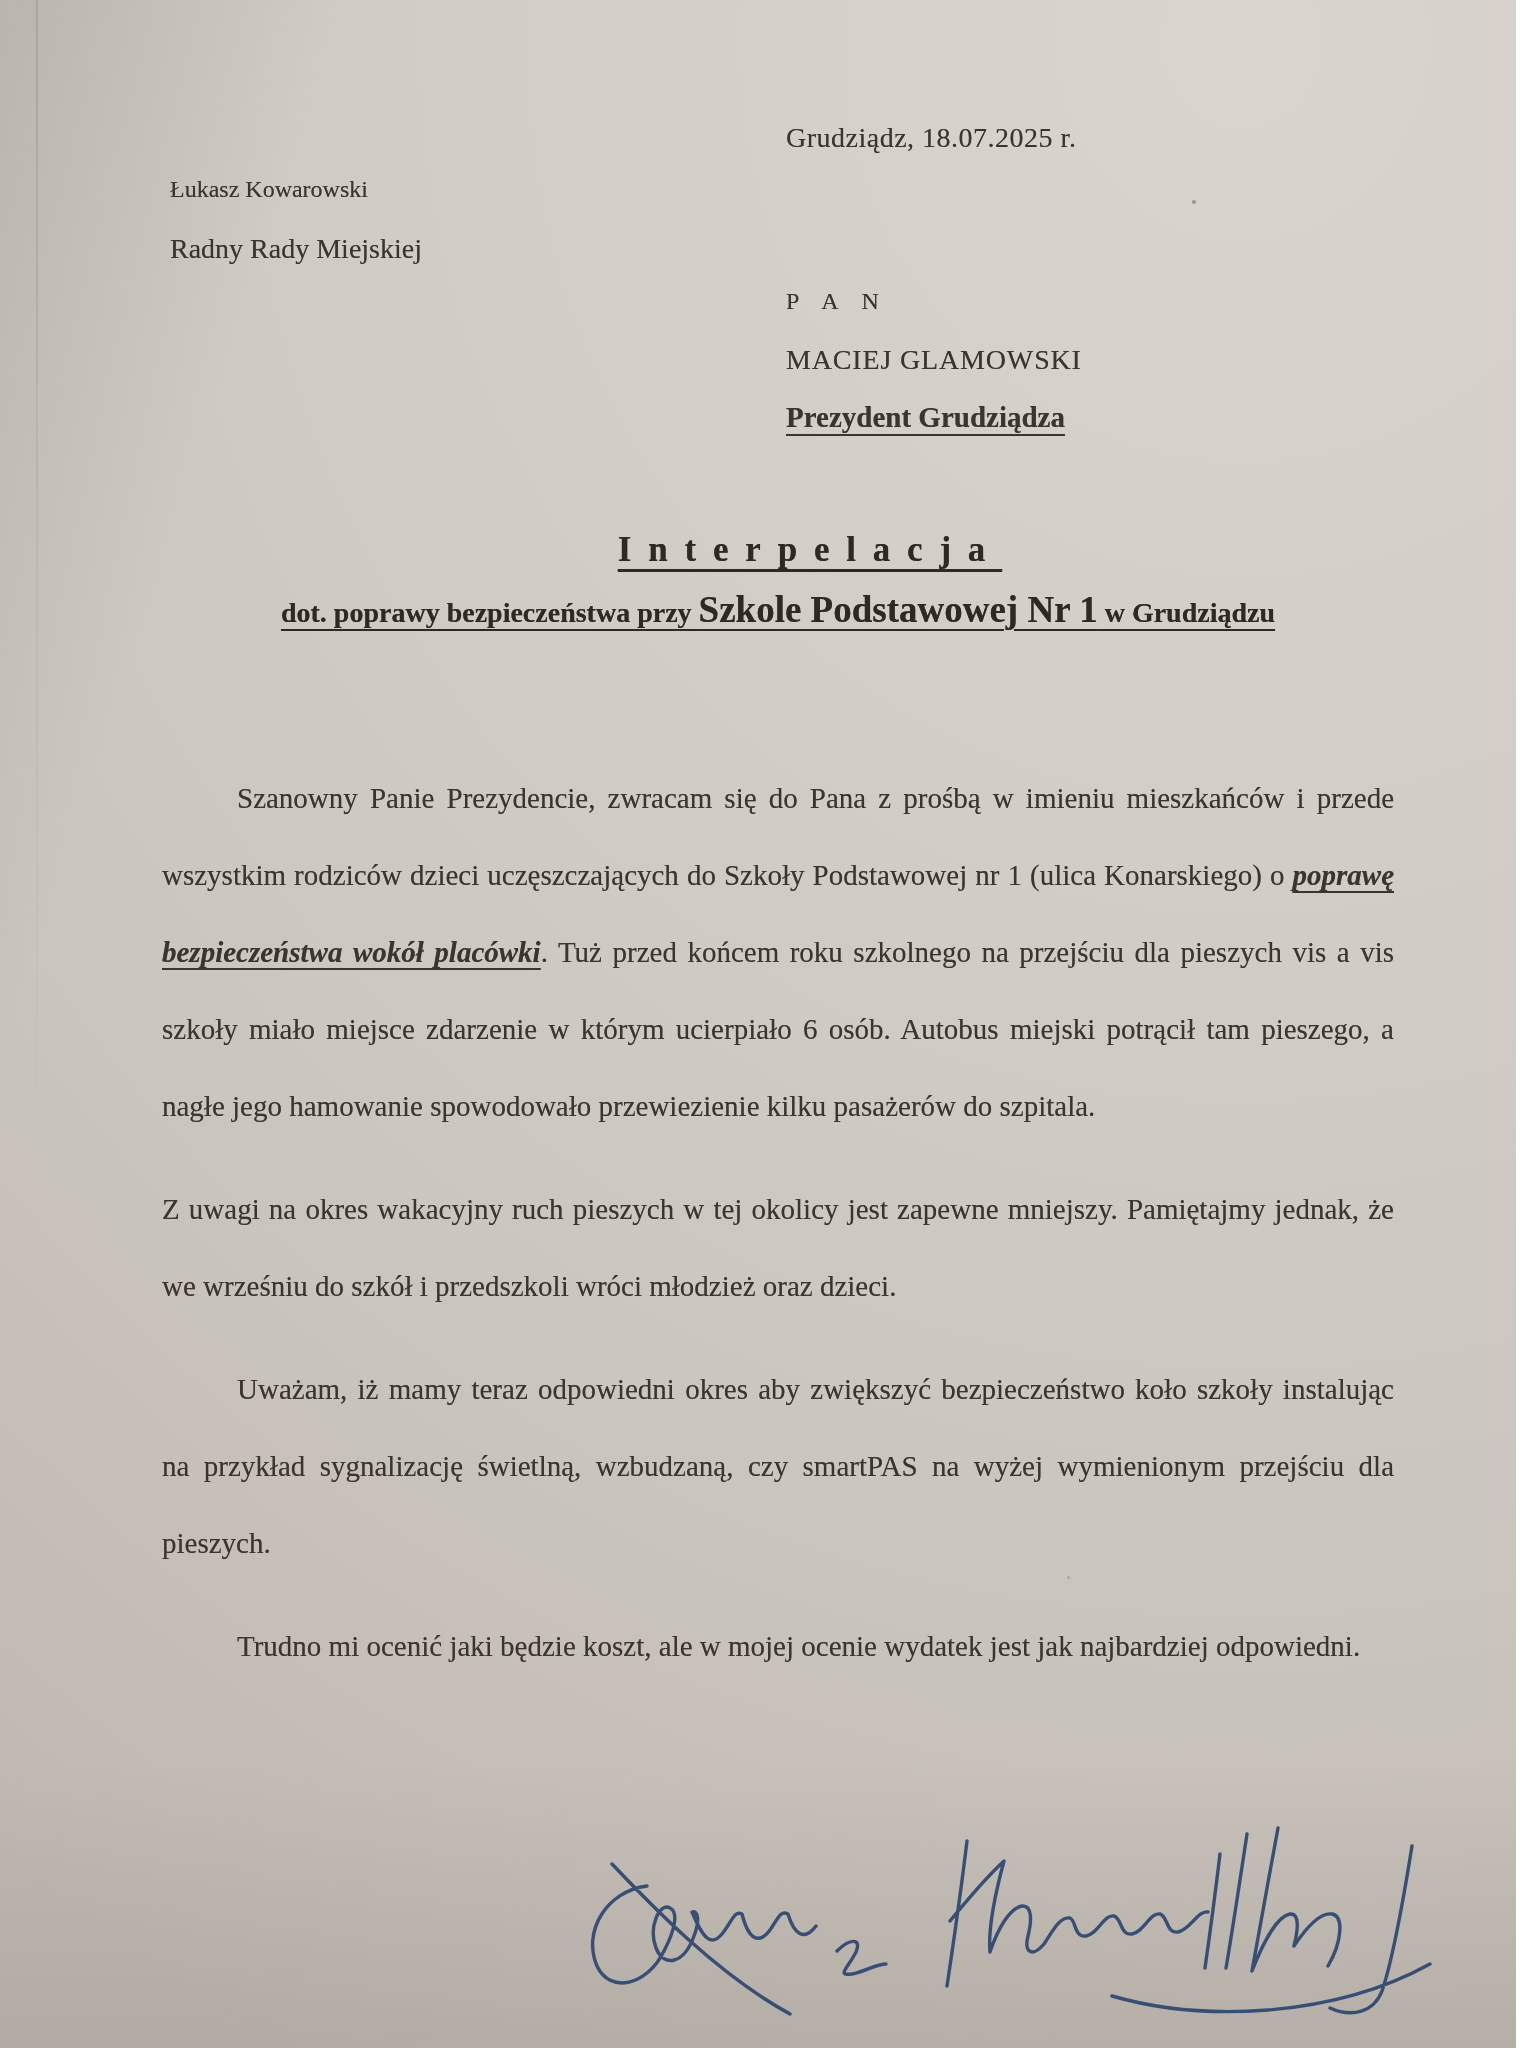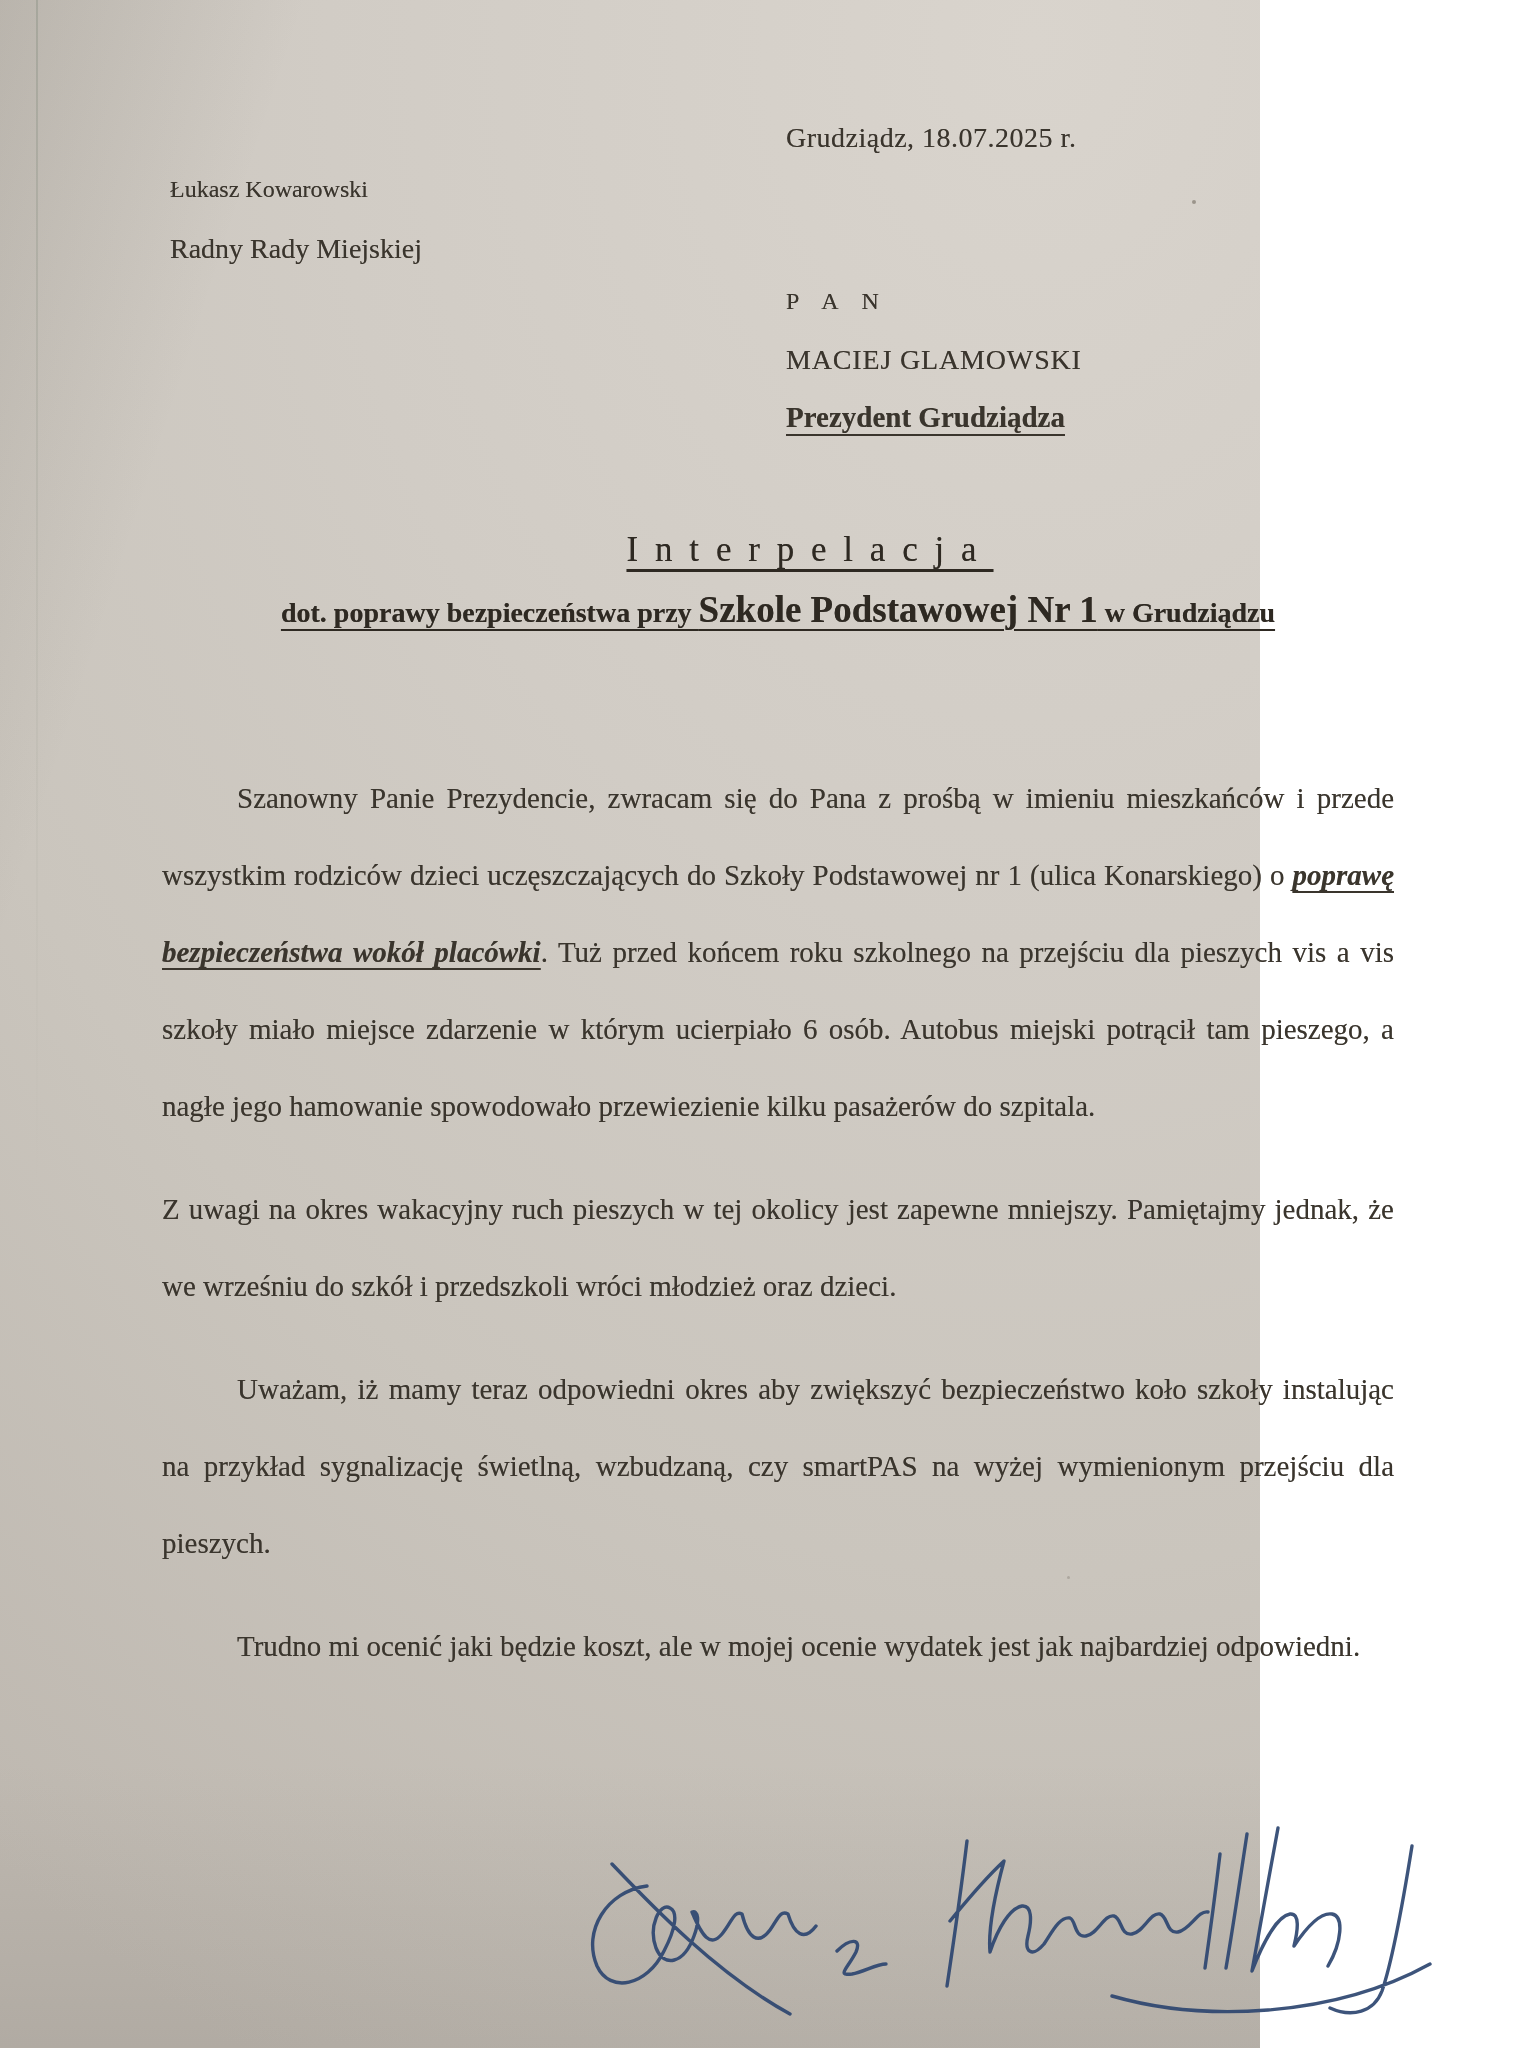--- a/index.html
+++ b/index.html
@@ -1,39 +1,39 @@
 <!DOCTYPE html>
 <html><head>
 <meta charset="utf-8">
 <style>
   html,body{margin:0;padding:0;}
   body{
     width:1536px;height:2048px;overflow:hidden;
     font-family:"Liberation Serif","DejaVu Serif",serif;
   }
   .paper{
-    position:relative;width:1260px;height:2048px;
+    position:relative;width:1516px;height:2048px;
     background:
       linear-gradient(to bottom, rgba(0,0,0,0) 86%, rgba(62,56,48,0.10) 100%),
       linear-gradient(108deg, rgba(72,66,57,0.14) 0%, rgba(72,66,57,0.0) 16%),
       radial-gradient(140% 110% at 82% 2%, #d9d4cd 0%, #d1ccc5 40%, #cac5bd 68%, #beb8b0 100%);
     color:#3a352d;
   }
   .txt{position:absolute;white-space:nowrap;text-shadow:0 0 0.6px rgba(52,46,38,0.55);}
   .date{left:786px;top:122px;font-size:28px;letter-spacing:0.5px;}
   .sender-name{left:170px;top:176px;font-size:24px;}
   .sender-role{left:170px;top:233px;font-size:28px;}
   .rec-sal{left:786px;top:288px;font-size:24px;letter-spacing:0.38em;}
   .rec-name{left:786px;top:344px;font-size:28px;letter-spacing:0.03em;}
   .rec-role{left:786px;top:401px;font-size:29px;font-weight:bold;
     text-decoration:underline;text-decoration-thickness:2px;text-underline-offset:7px;}
   .title-row{position:absolute;left:158px;top:530px;width:1240px;text-align:center;
     transform:translateX(32px);text-shadow:0 0 0.6px rgba(40,35,28,0.6);}
   .title-row .t{
-    font-size:35px;font-weight:normal;color:#2e2922;letter-spacing:0.48em;
+    font-size:35px;font-weight:bold;color:#2e2922;letter-spacing:0.48em;
     text-decoration:underline;text-decoration-thickness:2.5px;text-underline-offset:8px;
   }
   .subtitle-row{position:absolute;left:120px;top:588px;width:1316px;text-align:center;
     text-shadow:0 0 0.6px rgba(40,35,28,0.6);}
   .subtitle-row .u{
     text-decoration:underline;text-decoration-thickness:2px;text-underline-offset:7px;
     font-weight:bold;color:#2e2922;
   }
   .sub-sm{font-size:28px;}
   .sub-lg{font-size:37px;}

